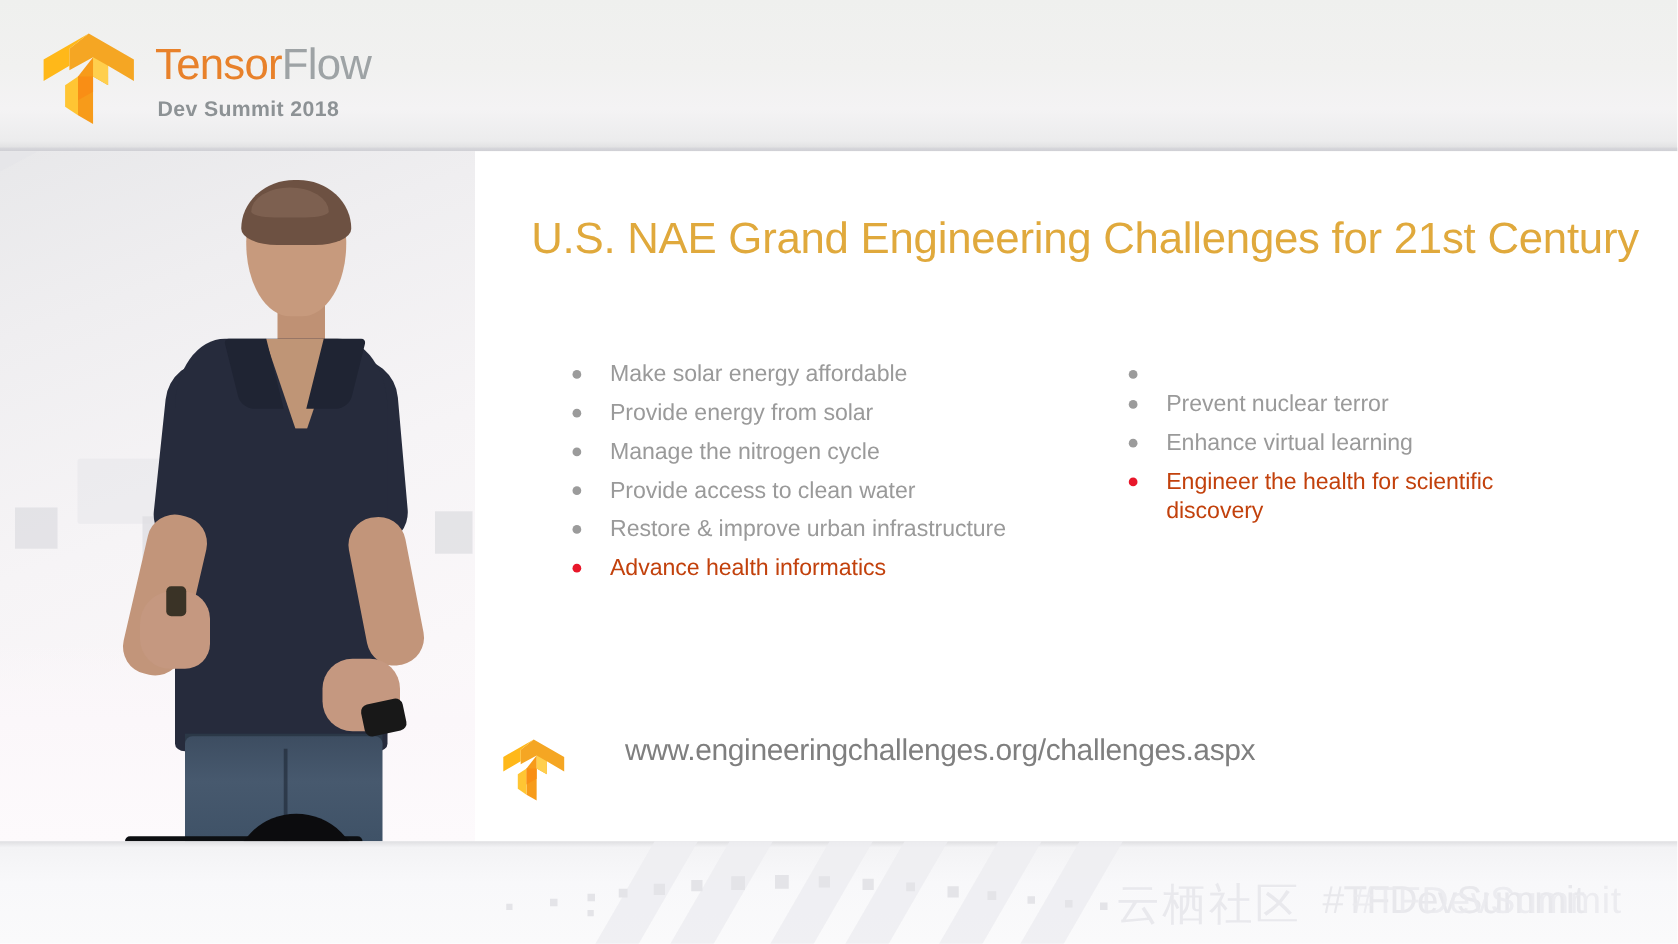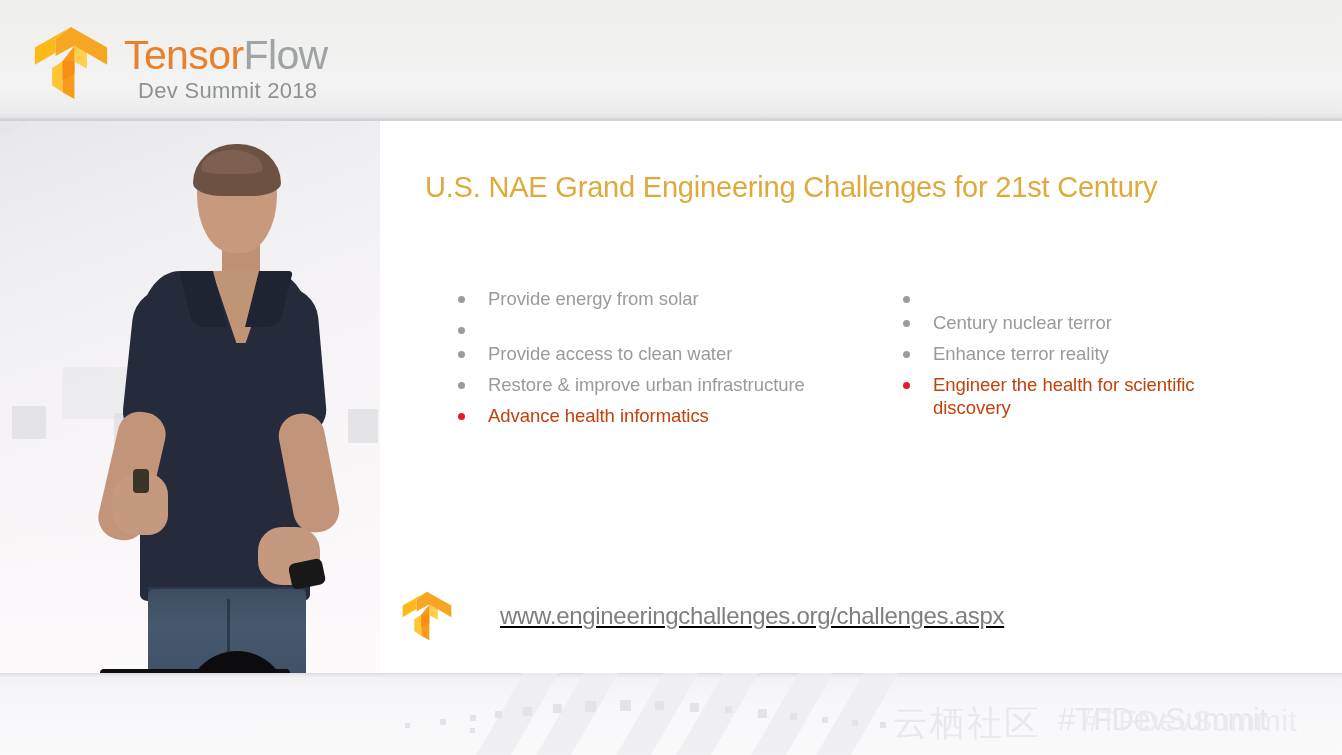--- a/index.html
+++ b/index.html
@@ -17,29 +17,29 @@
   }
   #header::after {
     content:""; position:absolute; left:0; bottom:0; width:100%; height:3px;
     background:linear-gradient(180deg,#d8d8dc,#cfcfd4);
   }
   #hdr-logo {
     position:absolute; left:27px; top:20px; width:88px; height:86px;
   }
   #hdr-wordmark {
     position:absolute; left:124px; top:32px;
-    font-size:41px; font-weight:400; letter-spacing:-0.6px;
+    font-size:35px; font-weight:400; letter-spacing:-0.6px;
     white-space:nowrap;
   }
   #hdr-wordmark .tensor { color:#e8812a; }
   #hdr-wordmark .flow { color:#9ea3a5; }
   #hdr-sub {
-    position:absolute; left:138px; top:78px;
-    font-size:22px; color:#8d9295; letter-spacing:0.3px;
-    font-weight:400;
+    position:absolute; left:126px; top:78px;
+    font-size:17px; color:#8d9295; letter-spacing:0.3px;
+    font-weight:700;
   }
 
   
   #video {
     position:absolute; left:0; top:121px; width:380px; height:552px;
     overflow:hidden;
     background:linear-gradient(160deg,#e8e8ea 0%,#efeef0 22%,#f6f4f6 50%,#faf7f9 75%,#fdfbfc 100%);
   }
   
   .wall-band {
@@ -149,21 +149,21 @@
     background:#0d0f12; border-radius:4px;
   }
 
   
   #slide {
     position:absolute; left:380px; top:121px; width:962px; height:552px;
     background:#ffffff;
   }
   #slide-title {
     position:absolute; left:45px; top:50px;
-    font-size:29px; font-weight:400; color:#e0a93c;
+    font-size:35px; font-weight:400; color:#e0a93c;
     letter-spacing:-0.2px; white-space:nowrap;
   }
   .col {
     position:absolute; top:166px;
   }
   #col-left  { left:78px; width:400px; }
   #col-right { left:523px; width:330px; }
 
   .bullet-row {
     display:flex; align-items:flex-start;
@@ -175,21 +175,21 @@
   }
   .bullet-row.hl .dot { background:#e8172a; }
   .btext {
     font-size:18.5px; line-height:23px; color:#9a9a9a;
     font-weight:400; letter-spacing:-0.05px;
   }
   .bullet-row.hl .btext { color:#c2410c; }
 
   #url-row {
     position:absolute; left:18px; top:466px;
-    display:flex; align-items:center;text-decoration:underline;
+    display:flex; align-items:flex-start;
   }
   #url-logo { width:58px; height:58px; flex:0 0 auto; }
   #url-text {
     margin-left:44px; font-size:24px; color:#7f7f7f;
     font-weight:400; letter-spacing:-0.3px; white-space:nowrap;
   }
 
   
   #footer {
     position:absolute; left:0; top:673px; width:1342px; height:82px;
@@ -270,24 +270,29 @@
     <div id="audience-head"></div>
   </div>
 </div>
 
 <div id="slide">
   <div id="slide-title">U.S. NAE Grand Engineering Challenges for 21st Century</div>
 
   <div class="col" id="col-left">
     <div class="bullet-row">
       <span class="dot"></span>
+      <span class="btext">Make solar energy affordable</span>
+    </div>
+    <div class="bullet-row">
+      <span class="dot"></span>
       <span class="btext">Provide energy from solar</span>
     </div>
     <div class="bullet-row">
       <span class="dot"></span>
+      <span class="btext">Manage the nitrogen cycle</span>
     </div>
     <div class="bullet-row">
       <span class="dot"></span>
       <span class="btext">Provide access to clean water</span>
     </div>
     <div class="bullet-row">
       <span class="dot"></span>
       <span class="btext">Restore &amp; improve urban infrastructure</span>
     </div>
     <div class="bullet-row hl">
@@ -295,25 +300,25 @@
       <span class="btext">Advance health informatics</span>
     </div>
   </div>
 
   <div class="col" id="col-right">
     <div class="bullet-row">
       <span class="dot"></span>
     </div>
     <div class="bullet-row">
       <span class="dot"></span>
-      <span class="btext">Century nuclear terror</span>
-    </div>
-    <div class="bullet-row">
-      <span class="dot"></span>
-      <span class="btext">Enhance terror reality</span>
+      <span class="btext">Prevent nuclear terror</span>
+    </div>
+    <div class="bullet-row">
+      <span class="dot"></span>
+      <span class="btext">Enhance virtual learning</span>
     </div>
     <div class="bullet-row hl">
       <span class="dot"></span>
       <span class="btext">Engineer the health for scientific discovery</span>
     </div>
   </div>
 
   <div id="url-row">
     <svg id="url-logo" viewBox="0 0 100 100">
       <polygon points="50,8 92,32 92,52 68,38 68,56 54,48 54,30 32,42 32,22" fill="#f5a623"></polygon>

